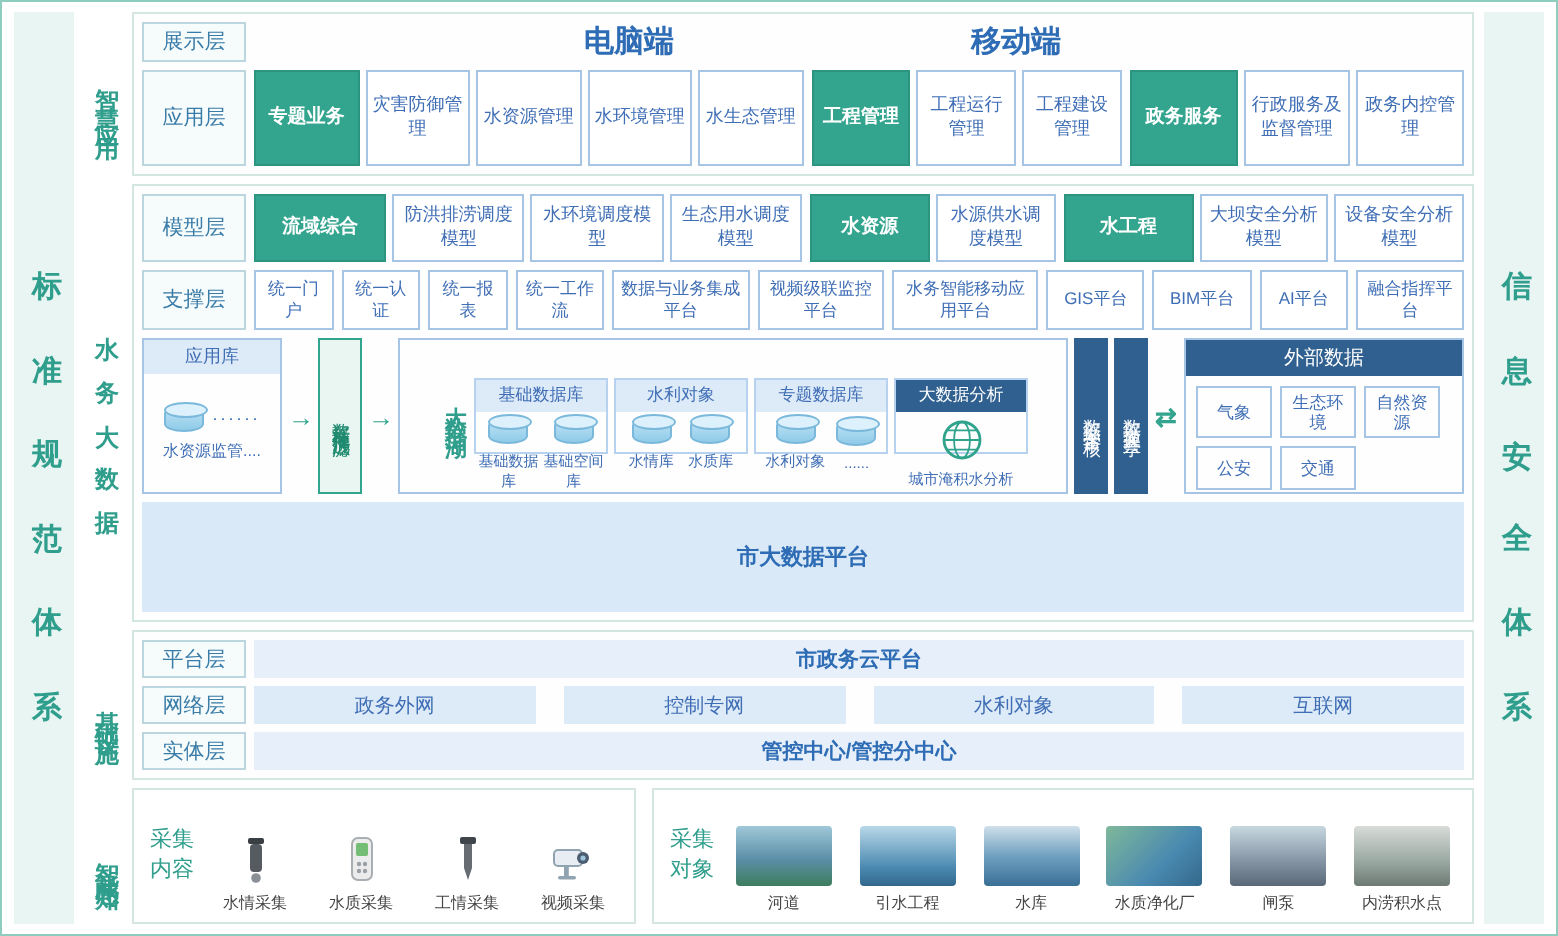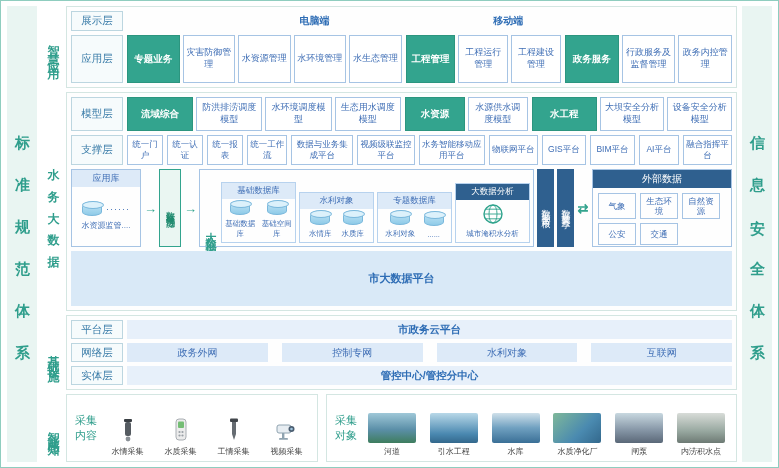--- a/index.html
+++ b/index.html
@@ -29,21 +29,21 @@
 
   .box { border: 1px solid #a6c4e4; color: #3f6eb5; background: #fff; font-size: 9px; line-height: 1.3;
          display: flex; align-items: center; justify-content: center; text-align: center; padding: 1px 2px; min-width: 0; }
   .cat { background: #33a48e; border-color: #2c957f; color: #fff; font-weight: bold; font-size: 9.5px; }
   .catw { width: 40px; min-width: 40px; }
   .catw2 { width: 34px; min-width: 34px; }
 
   
   .disp-area { flex: 1; position: relative; }
   .disp-pc, .disp-mobile { position: absolute; top: 50%; transform: translate(-50%, -50%);
-                           color: #2e6db5; font-weight: bold; font-size: 10px; white-space: nowrap; }
+                           color: #2e6db5; font-weight: bold; font-size: 15px; white-space: nowrap; }
   .disp-pc { left: 31%; } .disp-mobile { left: 63%; }
 
   .grp { display: flex; gap: 3px; align-items: stretch; min-width: 0; }
   .grp .box { flex: 1; }
   .g46 { flex: 4.6; } .g26 { flex: 2.6; } .g28 { flex: 2.8; }
   .g39 { flex: 3.9; } .g175 { flex: 1.75; } .g285 { flex: 2.85; }
 
   .sup { font-size: 8.5px; }
   .f07{flex:0.7} .f08{flex:0.8} .f09{flex:0.9} .f10{flex:1} .f12{flex:1.2} .f13{flex:1.3} .f14{flex:1.4}
 
@@ -59,21 +59,21 @@
 
   .cyl { width: 20px; height: 13px; background: linear-gradient(#bfe3f5, #8fcbe8); border: 1px solid #7ab8dc;
          border-radius: 10px / 4px; position: relative; }
   .cyl::before { content: ""; position: absolute; left: -1px; top: -3px; width: 20px; height: 6px;
                  background: #dcf1fb; border: 1px solid #7ab8dc; border-radius: 50%; }
 
   .clean { width: 22px; min-width: 22px; background: #eaf6f2; border: 1px solid #33a48e; color: #1f8a6f;
            font-size: 9px; writing-mode: vertical-lr; text-orientation: upright;
            display: flex; align-items: center; justify-content: center; letter-spacing: 1px; }
 
-  .lake { flex: 1; border: 1px solid #a6c4e4; display: flex; gap: 3px; padding: 3px; min-width: 0; align-items: flex-end; }
+  .lake { flex: 1; border: 1px solid #a6c4e4; display: flex; gap: 3px; padding: 19px; min-width: 0; }
   .lake-label { writing-mode: vertical-lr; text-orientation: upright; color: #2f9e8c; font-weight: bold;
                 font-size: 11px; letter-spacing: 5px; display: flex; align-items: center; padding-top: 5px; }
   .lake-group { flex: 1; border: 1px solid #b7d2ee; display: flex; flex-direction: column; min-width: 0; }
   .lgh { background: #ddeaf8; color: #3f6eb5; font-size: 8.5px; text-align: center; padding: 2px 0; }
   .lgh.dark { background: #2f608f; color: #fff; }
   .lgb { flex: 1; display: flex; align-items: center; justify-content: space-evenly; gap: 2px; padding: 3px 1px; }
   .dbitem { display: flex; flex-direction: column; align-items: center; gap: 4px; font-size: 7.5px; color: #3f6eb5; text-align: center; }
 
   .vpill { width: 17px; min-width: 17px; background: #2f608f; color: #fff; font-size: 9px;
            writing-mode: vertical-lr; text-orientation: upright; letter-spacing: 2px;
@@ -179,21 +179,20 @@
 
         <div class="layer-row" style="height:30px">
           <div class="layer-label">支撑层</div>
           <div class="box sup f07">统一门户</div>
           <div class="box sup f07">统一认证</div>
           <div class="box sup f07">统一报表</div>
           <div class="box sup f08">统一工作流</div>
           <div class="box sup f13">数据与业务集成平台</div>
           <div class="box sup f12">视频级联监控平台</div>
           <div class="box sup f14">水务智能移动应用平台</div>
-          <div class="box sup f10">物联网平台</div>
           <div class="box sup f09">GIS平台</div>
           <div class="box sup f09">BIM平台</div>
           <div class="box sup f08">AI平台</div>
           <div class="box sup f10">融合指挥平台</div>
         </div>
 
         <div class="data-row">
           <div class="appdb">
             <div class="appdb-h">应用库</div>
             <div class="appdb-b">

